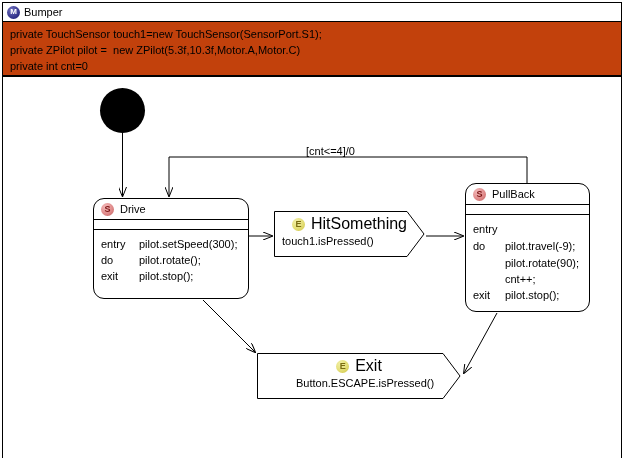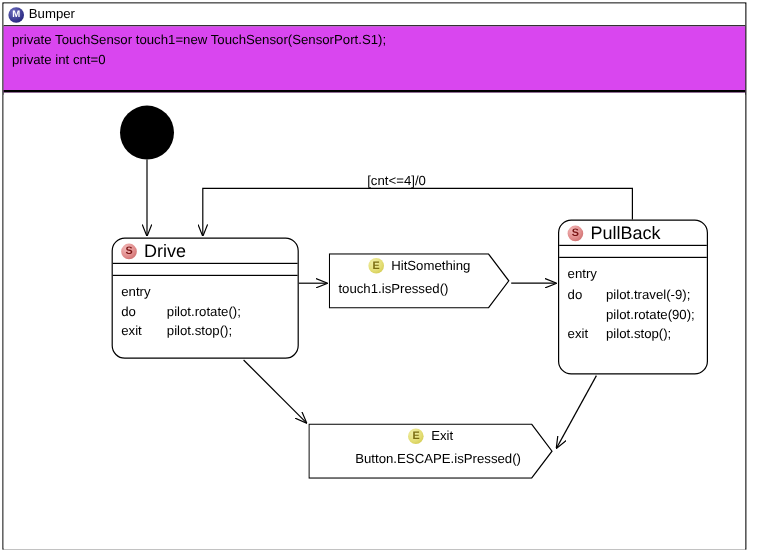--- a/index.html
+++ b/index.html
@@ -76,21 +76,21 @@
 
   
   #declarations-pane {
     position: absolute;
     left: 0;
     top: 19px;
     width: 100%;
     height: 55px;
     border-bottom: 2px solid #000000;
     box-sizing: border-box;
-    background: #d946ef;
+    background: #c2410c;
     padding: 4px 0 0 7px;
   }
   .code-line {
     font-size: 11px;
     color: #000000;
     line-height: 16px;
     white-space: pre;
   }
 
   
@@ -133,21 +133,21 @@
   .state-header {
     height: 21px;
     border-bottom: 1px solid #000000;
     display: flex;
     align-items: center;
     padding-left: 7px;
     box-sizing: border-box;
   }
   .state-name {
     margin-left: 6px;
-    font-size: 15px;
+    font-size: 11px;
     color: #000000;
     text-align: center;
   }
   .state-subdivider {
     height: 10px;
     border-bottom: 1px solid #000000;
     box-sizing: border-box;
   }
   .state-body {
     padding: 6px 6px 4px 7px;
@@ -192,21 +192,21 @@
     position: absolute;
     top: 4px;
     left: 0;
     width: 100%;
     display: flex;
     align-items: center;
     justify-content: center;
   }
   .event-name {
     margin-left: 6px;
-    font-size: 11px;
+    font-size: 16px;
     color: #000000;
   }
   .event-cond {
     position: absolute;
     top: 24px;
     left: 8px;
     font-size: 11px;
     color: #000000;
     white-space: pre;
   }
@@ -231,20 +231,21 @@
 
 <div id="app-window">
 
   <div id="title-bar">
     <span class="badge badge-m">M</span>
     <span id="title-text">Bumper</span>
   </div>
 
   <div id="declarations-pane">
     <div class="code-line">private TouchSensor touch1=new TouchSensor(SensorPort.S1);</div>
+    <div class="code-line">private ZPilot pilot =  new ZPilot(5.3f,10.3f,Motor.A,Motor.C)</div>
     <div class="code-line">private int cnt=0</div>
   </div>
 
   <div id="diagram-canvas">
 
     <svg id="edge-layer" viewBox="0 0 620 379" xmlns="http://www.w3.org/2000/svg">
       <defs>
         <marker id="arrow" markerWidth="10" markerHeight="8" refX="9" refY="4" orient="auto" markerUnits="userSpaceOnUse">
           <path d="M0,0 L10,4 L0,8" fill="none" stroke="#000000" stroke-width="1"></path>
         </marker>
@@ -281,20 +282,21 @@
 
     <div class="state-box" id="state-drive">
       <div class="state-header">
         <span class="badge badge-s">S</span>
         <span class="state-name">Drive</span>
       </div>
       <div class="state-subdivider"></div>
       <div class="state-body">
         <div class="action-row">
           <span class="action-key">entry</span>
+          <span class="action-val">pilot.setSpeed(300);</span>
         </div>
         <div class="action-row">
           <span class="action-key">do</span>
           <span class="action-val">pilot.rotate();</span>
         </div>
         <div class="action-row">
           <span class="action-key">exit</span>
           <span class="action-val">pilot.stop();</span>
         </div>
       </div>
@@ -309,20 +311,21 @@
       <div class="state-body">
         <div class="action-row">
           <span class="action-key">entry</span>
           <span class="action-val"></span>
         </div>
         <div class="action-row">
           <span class="action-key">do</span>
           <span class="action-val">pilot.travel(-9);</span>
         </div>
         <div class="action-cont">pilot.rotate(90);</div>
+        <div class="action-cont">cnt++;</div>
         <div class="action-row">
           <span class="action-key">exit</span>
           <span class="action-val">pilot.stop();</span>
         </div>
       </div>
     </div>
 
     <div class="event-shape" id="event-hitsomething">
       <svg width="151" height="46" viewBox="0 0 151 46" xmlns="http://www.w3.org/2000/svg">
         <path d="M0.5,0.5 L133,0.5 L150,23 L133,45.5 L0.5,45.5 Z" fill="#ffffff" stroke="#000000" stroke-width="1"></path>

